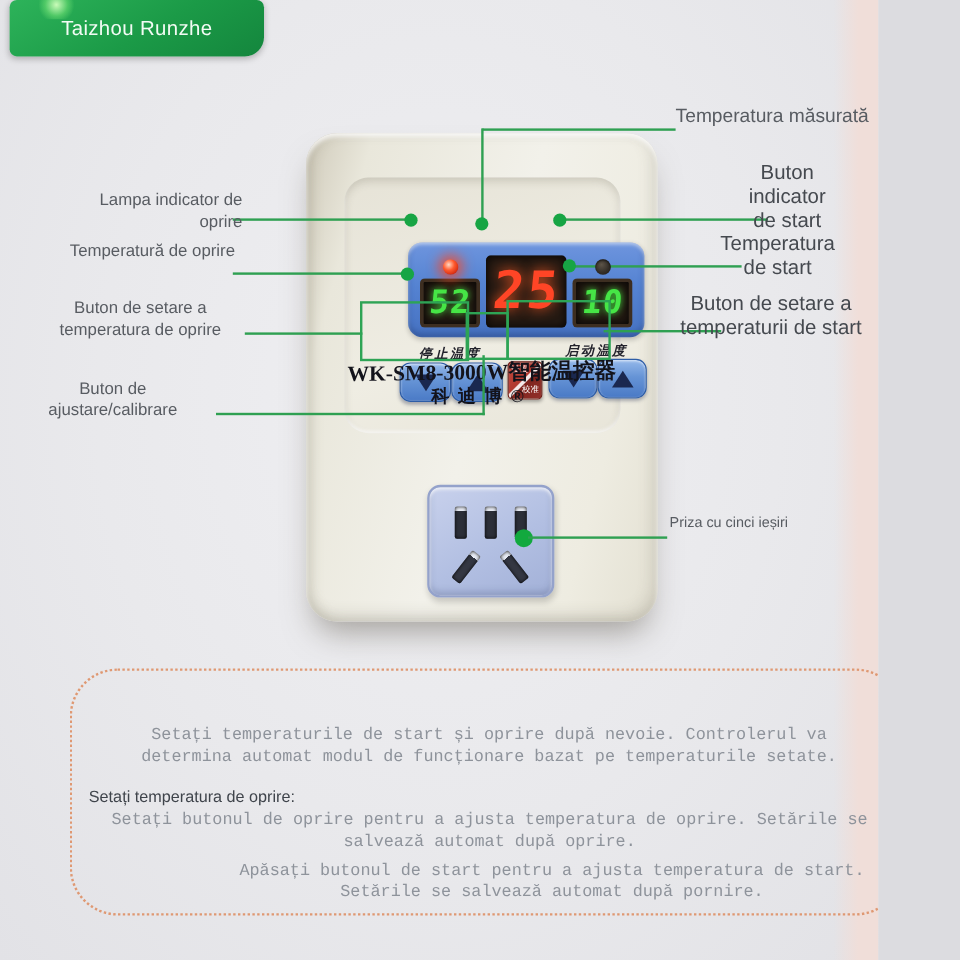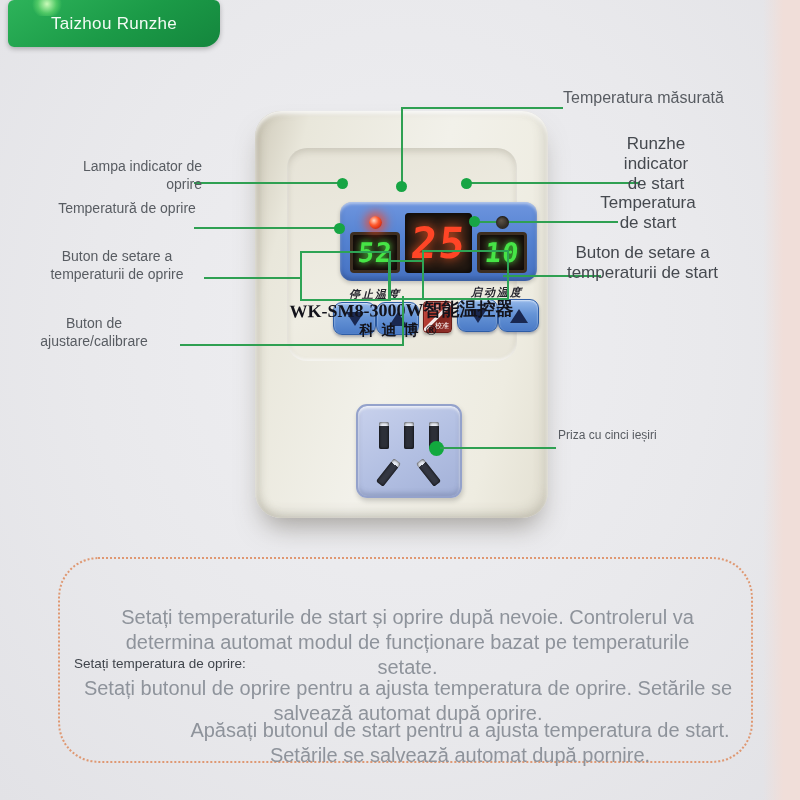--- a/index.html
+++ b/index.html
@@ -1,16 +1,16 @@
 <!DOCTYPE html>
 <html><head>
 <meta charset="utf-8">
 <style>
   html,body{margin:0;padding:0;background:#dcdce0;}
-  .stage{position:relative;width:800px;height:800px;overflow:hidden;
+  .stage{position:relative;width:732px;height:800px;overflow:hidden;
     background:radial-gradient(ellipse at 50% 42%, #efeff2 0%, #e9e9ec 55%, #e2e2e6 100%);
     font-family:"Liberation Sans", sans-serif;}
   .pink-strip{position:absolute;right:0;top:0;width:37px;height:800px;
     background:linear-gradient(to right, rgba(242,221,216,0), #f0ded9 55%);}
   
   .badge{position:absolute;left:8px;top:0;width:212px;height:47px;
     background:linear-gradient(150deg,#2db35a 0%,#1b9a47 55%,#14863d 100%);
     border-radius:6px 6px 16px 6px;display:flex;align-items:center;justify-content:center;
     box-shadow:0 2px 5px rgba(0,0,0,.25);}
   .badge::before{content:"";position:absolute;left:22px;top:-8px;width:34px;height:24px;
@@ -76,21 +76,21 @@
   .gdot.big{width:15px;height:15px;background:#12a93e;}
   .gbox{position:absolute;border:2px solid #2ea455;}
   
   .lab{position:absolute;color:#585c62;font-size:14px;line-height:1.3;}
   .lab.r{color:#45494f;font-size:17px;line-height:1.18;text-align:center;}
   
   .manual{position:absolute;left:58px;top:557px;width:695px;height:206px;border:2px dotted #df9872;
     border-radius:40px;box-sizing:border-box;}
   .manual-title{position:absolute;left:0;top:10px;width:100%;text-align:center;
     font-size:25px;color:#2c3037;font-weight:500;letter-spacing:.2px;}
-  .mp{position:absolute;text-align:center;color:#8e939b;font-size:20px;line-height:1.25;}
+  .mp{position:absolute;text-align:center;color:#8e939b;font-size:14px;line-height:1.25;font-family:Liberation Mono, monospace;}
   .msmall{position:absolute;left:14px;top:97px;color:#3f444b;font-size:13.5px;}
 </style>
 </head>
 <body>
 
 <div class="stage">
   <div class="pink-strip"></div>
 
   <div class="badge">
     <span>Taizhou Runzhe</span>
@@ -181,30 +181,30 @@
   <div class="gbox" style="left:388px;top:260px;width:32px;height:36px;"></div>
   <div class="gbox" style="left:422px;top:250px;width:83px;height:46px;"></div>
 
   <div class="lab" style="left:44px;top:157px;width:158px;text-align:right;">Lampa indicator de oprire</div>
 
   <div class="lab" style="left:563px;top:88px;width:175px;font-size:16px;">Temperatura măsurată</div>
   <div class="lab" style="left:48px;top:199px;width:158px;text-align:center;">Temperatură de oprire</div>
 
   <div class="lab" style="left:28px;top:247px;width:178px;text-align:center;">
     <div>Buton de setare a</div>
-    <div>temperaturii de oprire</div>
+    <div>temperatura de oprire</div>
   </div>
 
   <div class="lab" style="left:18px;top:314px;width:152px;text-align:center;">
     <div>Buton de</div>
     <div>ajustare/calibrare</div>
   </div>
 
   <div class="lab r" style="left:590px;top:134px;width:132px;">
-    <div>Runzhe</div>
+    <div>Buton</div>
     <div>indicator</div>
     <div>de start</div>
   </div>
 
   <div class="lab r" style="left:578px;top:193px;width:140px;">
     <div>Temperatura</div>
     <div>de start</div>
   </div>
 
   <div class="lab r" style="left:540px;top:243px;width:205px;">

